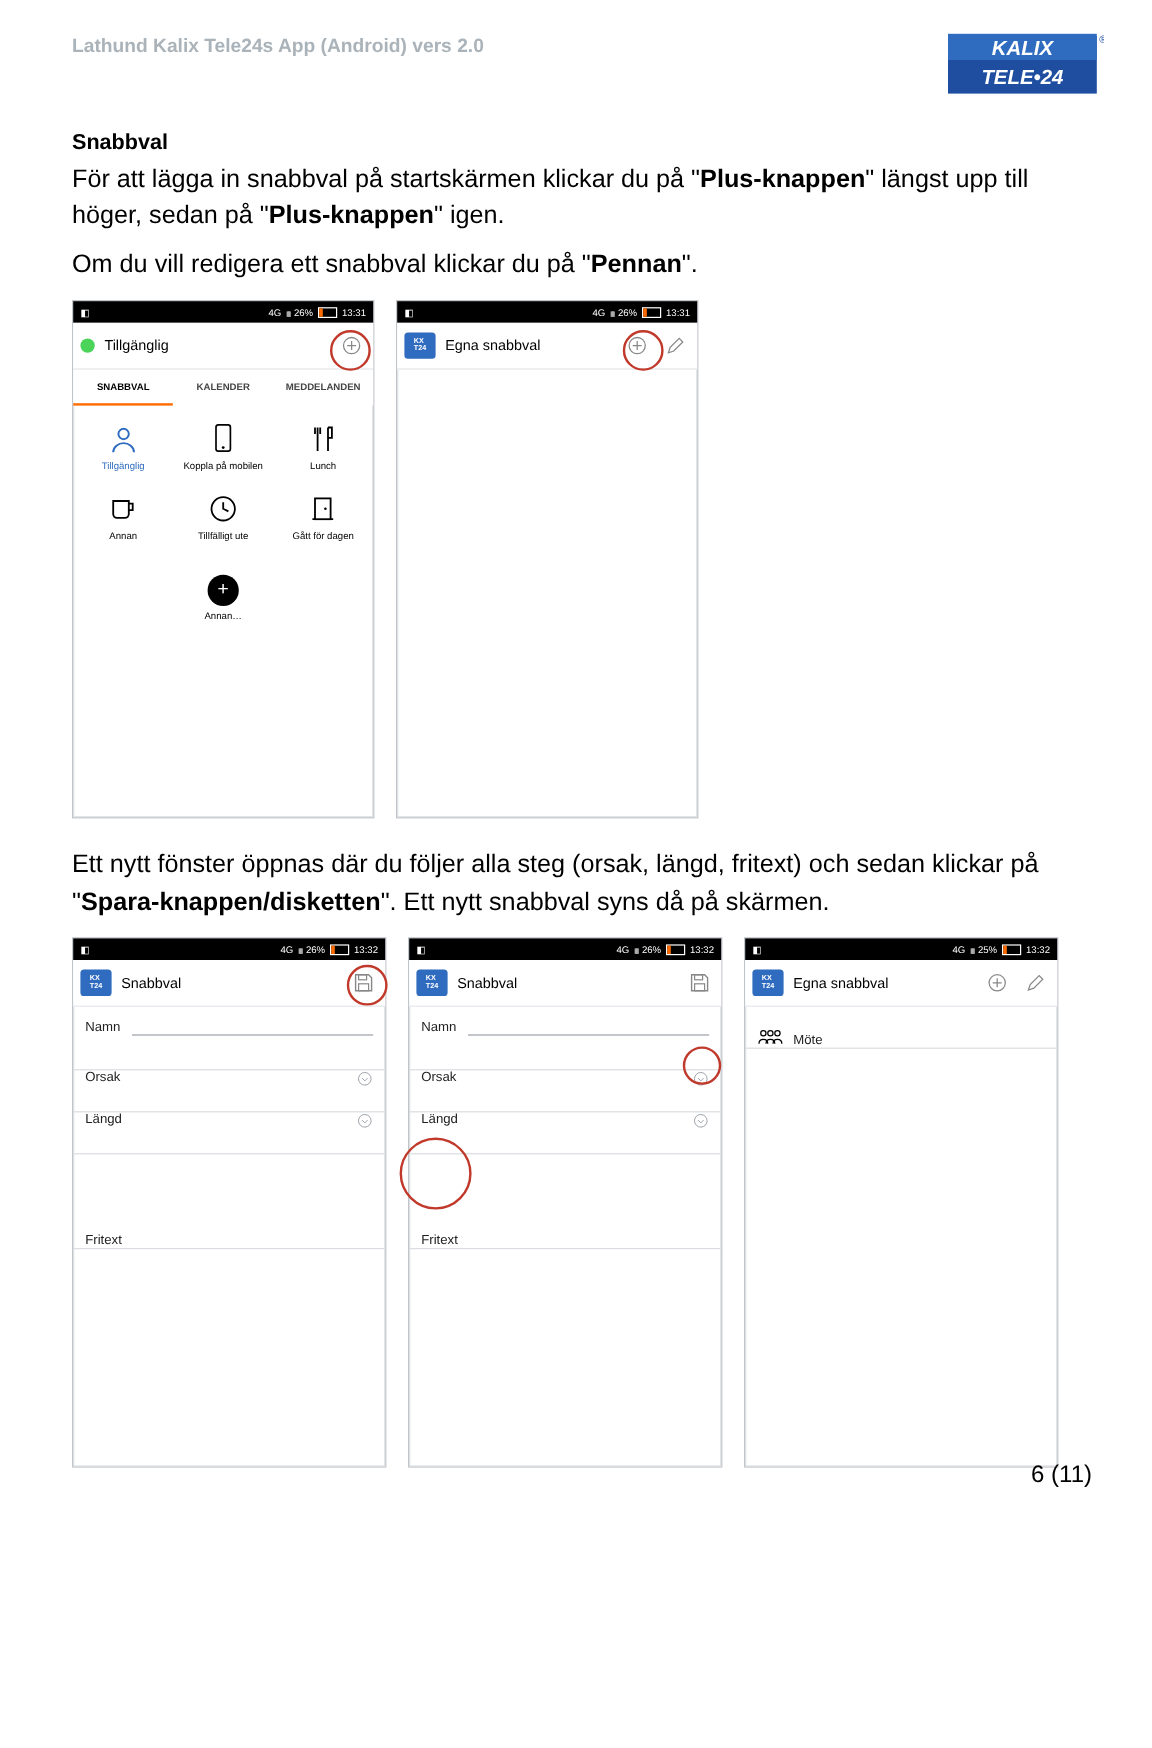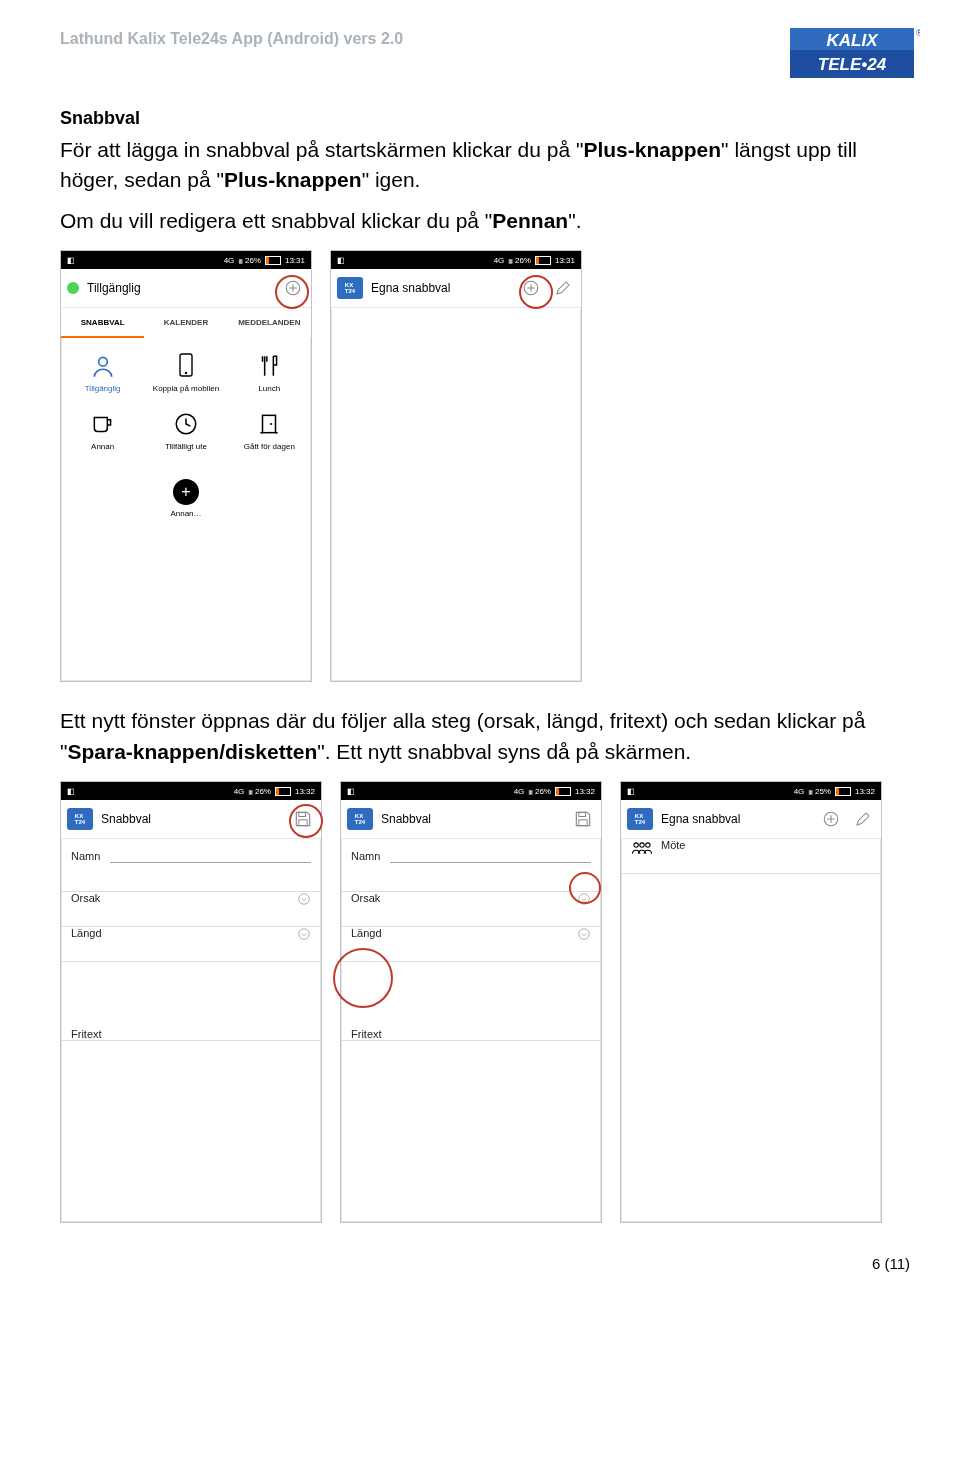--- a/index.html
+++ b/index.html
@@ -35,22 +35,22 @@
 .cell-label.blue{color:#2f6bbf}
 .ico{width:28px;height:28px;display:flex;align-items:center;justify-content:center}
 .fab{width:26px;height:26px;border-radius:50%;background:#000;color:#fff;display:flex;align-items:center;justify-content:center;font-size:16px}
 .circle-mark{position:absolute;border:2px solid #c0392b;border-radius:50%;pointer-events:none}
 .form-row{border-bottom:1px solid #dadde1;display:flex;align-items:flex-start;padding:0 10px;height:34px;position:relative}
 .form-row.tall{height:68px;align-items:flex-end;padding-top:10px}
 .form-label{font-size:11px;color:#222}
 .form-row .chev{position:absolute;right:10px;color:#8a8f95}
 .form-row.namn{align-items:center;padding-bottom:18px}
 .form-row.namn .underline{flex:1;margin-left:10px;border-bottom:1px solid #9aa0a6;height:12px}
-.list-row{border-bottom:1px solid #dadde1;display:flex;align-items:flex-start;padding:0 10px;height:34px;gap:8px}
-.footer{position:absolute;right:50px;bottom:5px;font-size:15px;color:#000}
+.list-row{border-bottom:1px solid #dadde1;display:flex;align-items:flex-end;padding:0 10px;height:34px;gap:8px}
+.footer{position:absolute;right:50px;bottom:36px;font-size:20px;color:#000}
 svg{display:block}
 </style>
 </head>
 <body>
 
 <div class="page">
   <div class="doc-header">Lathund Kalix Tele24s App (Android) vers 2.0</div>
 
   <div class="logo">
     <svg viewBox="0 0 130 56" width="130" height="56">

